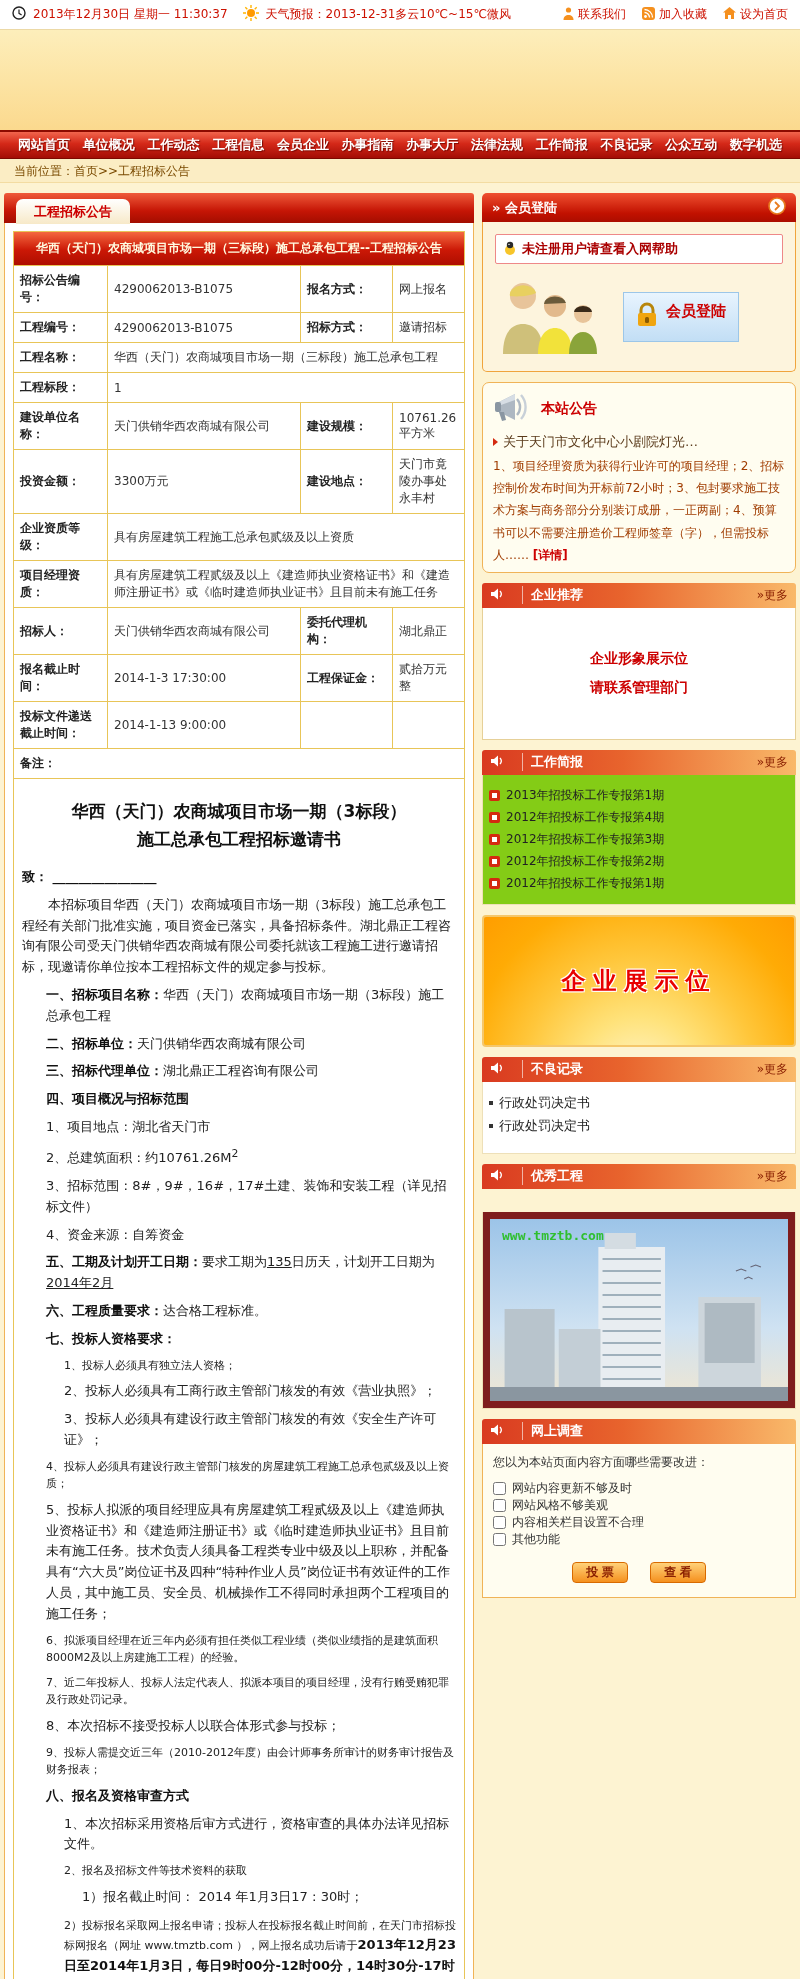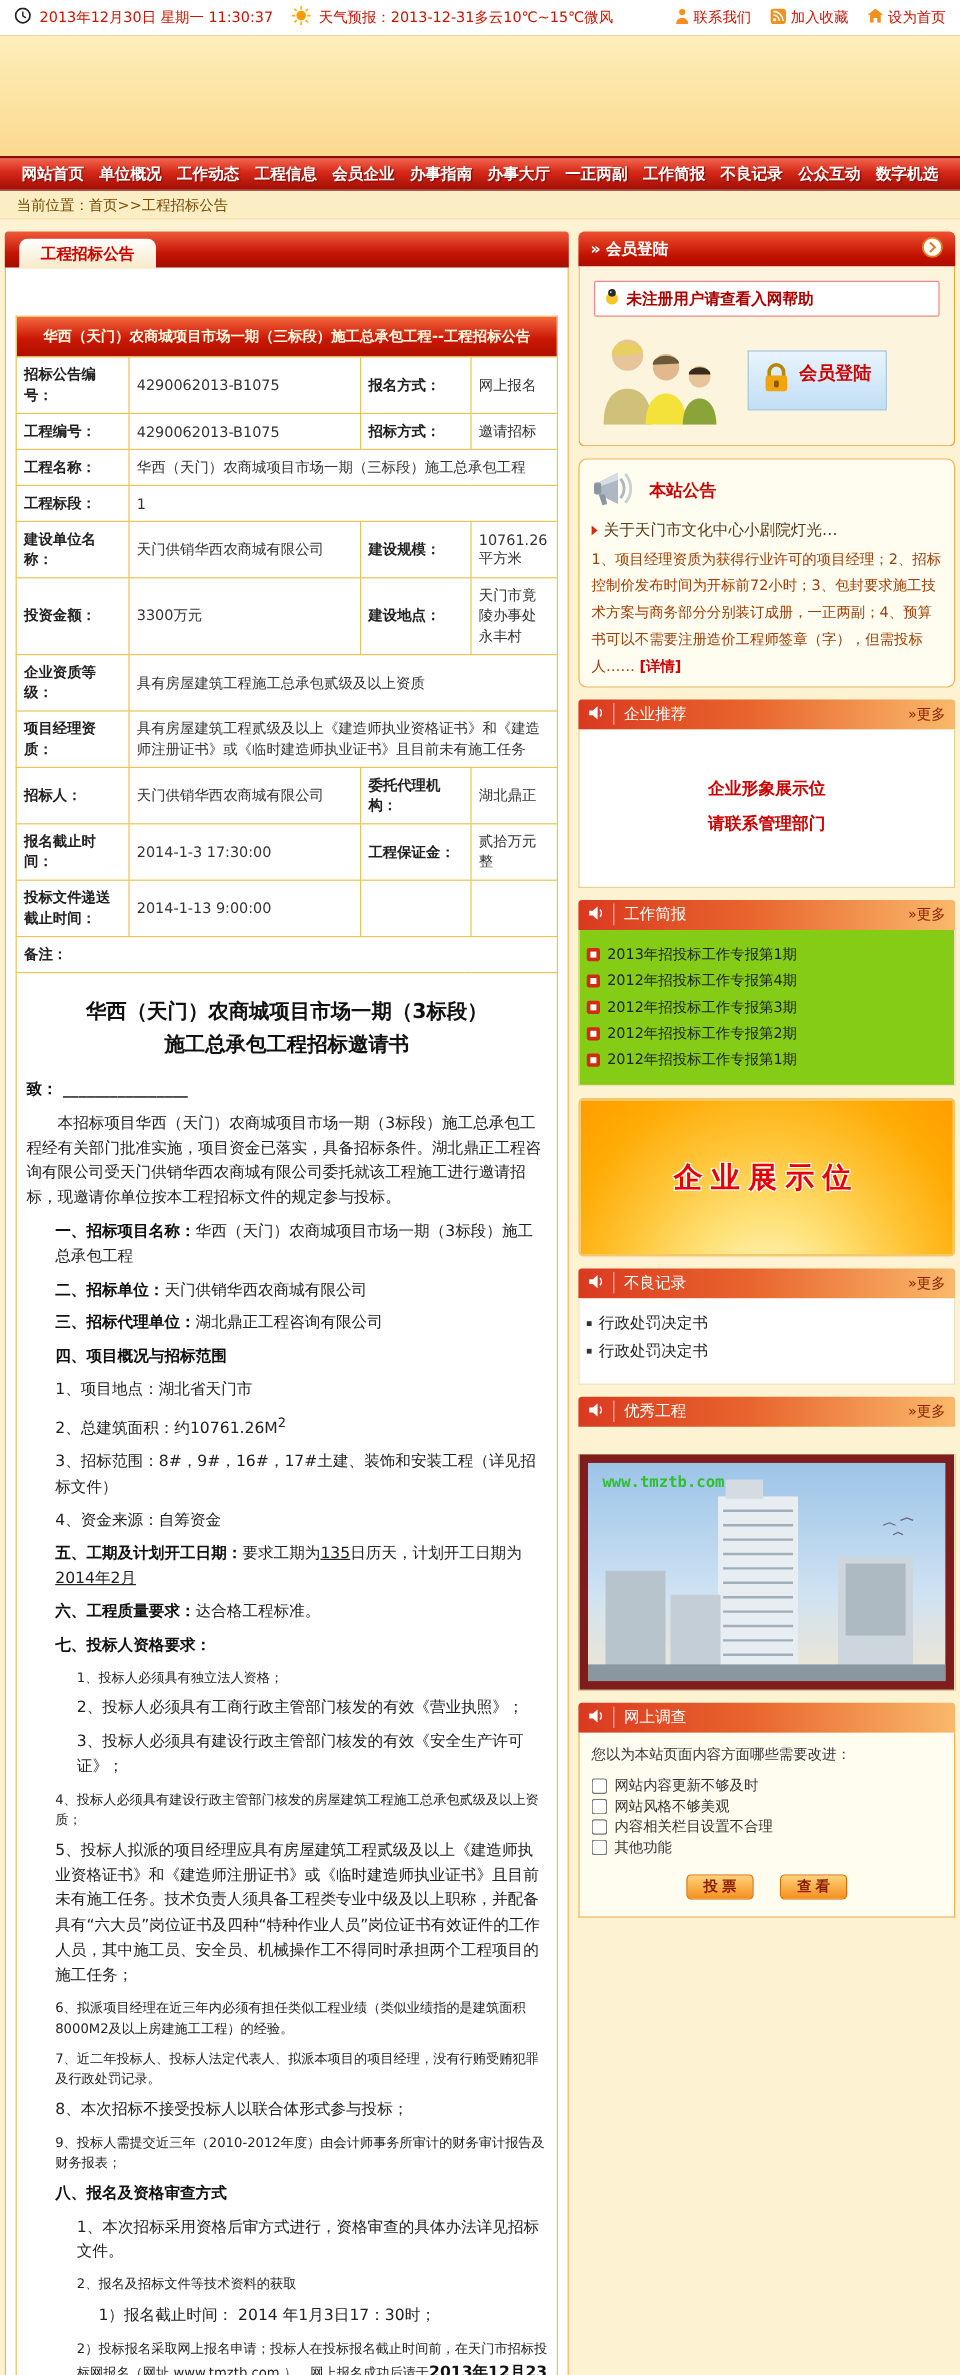--- a/index.html
+++ b/index.html
@@ -28,21 +28,21 @@
   .leftcol { width: 470px; }
   .rightcol { width: 314px; }
   
   .panel-head { height: 30px; background: linear-gradient(180deg,#ef5a3a,#c51505 60%,#a30d00);
                 border-radius: 3px 3px 0 0; position: relative; }
   .panel-tab { position: absolute; left: 12px; top: 6px; background: linear-gradient(180deg,#ffffff,#f7e9c8);
                border-radius: 7px 7px 0 0; padding: 4px 18px 3px; color: #c00; font-weight: bold; font-size: 13px; }
   .content-body { background: #fff; border: 1px solid #f0b357; border-top: none; padding: 8px 8px 14px; }
   .title-banner { background: linear-gradient(180deg,#f4683f,#cb1806 55%,#ae0e00);
                   color: #fffbe0; text-align: center; font-weight: bold; font-size: 12px;
-                  padding: 8px 4px; border: 1px solid #e8c558; border-bottom: none; margin-top: 32px; }
+                  padding: 8px 4px; border: 1px solid #e8c558; border-bottom: none; }
   table.info { width: 100%; border-collapse: collapse; font-size: 12px; table-layout: fixed; }
   table.info td { border: 1px solid #e8c558; padding: 6px; vertical-align: middle; word-break: break-all; }
   td.lbl { font-weight: bold; color: #222; width: 94px; }
   td.lbl2 { font-weight: bold; color: #222; width: 92px; }
   td.val2 { width: 72px; }
   .letter { border: 1px solid #e8c558; border-top: none; padding: 14px 8px 18px; }
   .lt-title { text-align: center; font-weight: bold; font-size: 17px; color: #111; line-height: 1.65; margin: 4px 0 14px; }
   .p { margin: 7px 0; line-height: 1.6; font-size: 13px; color: #222; }
   .b { font-weight: bold; color: #111; }
   .ind1 { padding-left: 24px; }
@@ -66,21 +66,21 @@
   .notice { background: #fffdf0; border: 1px solid #f0b357; border-radius: 7px; padding: 8px 10px 6px; }
   .notice-head { display: flex; align-items: center; gap: 10px; }
   .notice-title { color: #c00; font-weight: bold; font-size: 14px; }
   .notice-link { color: #5a3a1a; font-size: 13px; margin: 7px 0 4px; display: flex; align-items: center; gap: 5px; cursor: pointer; }
   .tri { width: 0; height: 0; border-top: 4px solid transparent; border-bottom: 4px solid transparent; border-left: 5px solid #d42a10; }
   .notice-body { color: #a03c00; font-size: 12px; line-height: 1.85; }
   .detail { color: #c00; font-weight: bold; cursor: pointer; }
   .notice-more { text-align: right; color: #555; padding: 4px 2px 2px; cursor: pointer; }
   .sec-head { height: 25px; background: linear-gradient(90deg,#d93a20 0%,#e8642d 45%,#f9b96a 100%);
               display: flex; align-items: center; padding: 0 8px; border-radius: 3px 3px 0 0; }
-  .sec-title { color: #fff; font-weight: normal; font-size: 13px; margin-left: 7px; border-left: 1px solid rgba(255,255,255,.6); padding-left: 8px; }
+  .sec-title { color: #fff; font-weight: bold; font-size: 13px; margin-left: 18px; border-left: 1px solid rgba(255,255,255,.6); padding-left: 8px; }
   .sec-more { margin-left: auto; color: #8a1f00; font-size: 12px; cursor: pointer; }
   .rec-body { background: #ffffff; border: 1px solid #e6d098; border-top: none; height: 132px;
               display: flex; flex-direction: column; justify-content: center; align-items: center;
               color: #c00; font-weight: bold; font-size: 14px; line-height: 2.1; }
   .list-box { background: #84cc16; border: 1px solid #eee0b8; border-top: none; padding: 7px 6px; }
   .li-row { display: flex; gap: 6px; align-items: center; margin: 5px 0; font-size: 12px; color: #222; cursor: pointer; }
   .doc-ico { width: 11px; height: 11px; background: #d42a10; border-radius: 2px; flex: none;
              display: flex; align-items: center; justify-content: center; }
   .doc-ico i { width: 5px; height: 5px; background: #fff; display: block; }
   .sq { width: 4px; height: 4px; background: #333; flex: none; }
@@ -145,21 +145,21 @@
 <div class="banner"></div>
 
 <div class="mainnav">
   <span>网站首页</span>
   <span>单位概况</span>
   <span>工作动态</span>
   <span>工程信息</span>
   <span>会员企业</span>
   <span>办事指南</span>
   <span>办事大厅</span>
-  <span>一正两副</span>
+  <span>法律法规</span>
   <span>工作简报</span>
   <span>不良记录</span>
   <span>公众互动</span>
   <span>数字机选</span>
 </div>
 
 <div class="breadcrumb">当前位置：首页&gt;&gt;工程招标公告</div>
 
 <div class="page">
   <div class="cols">

